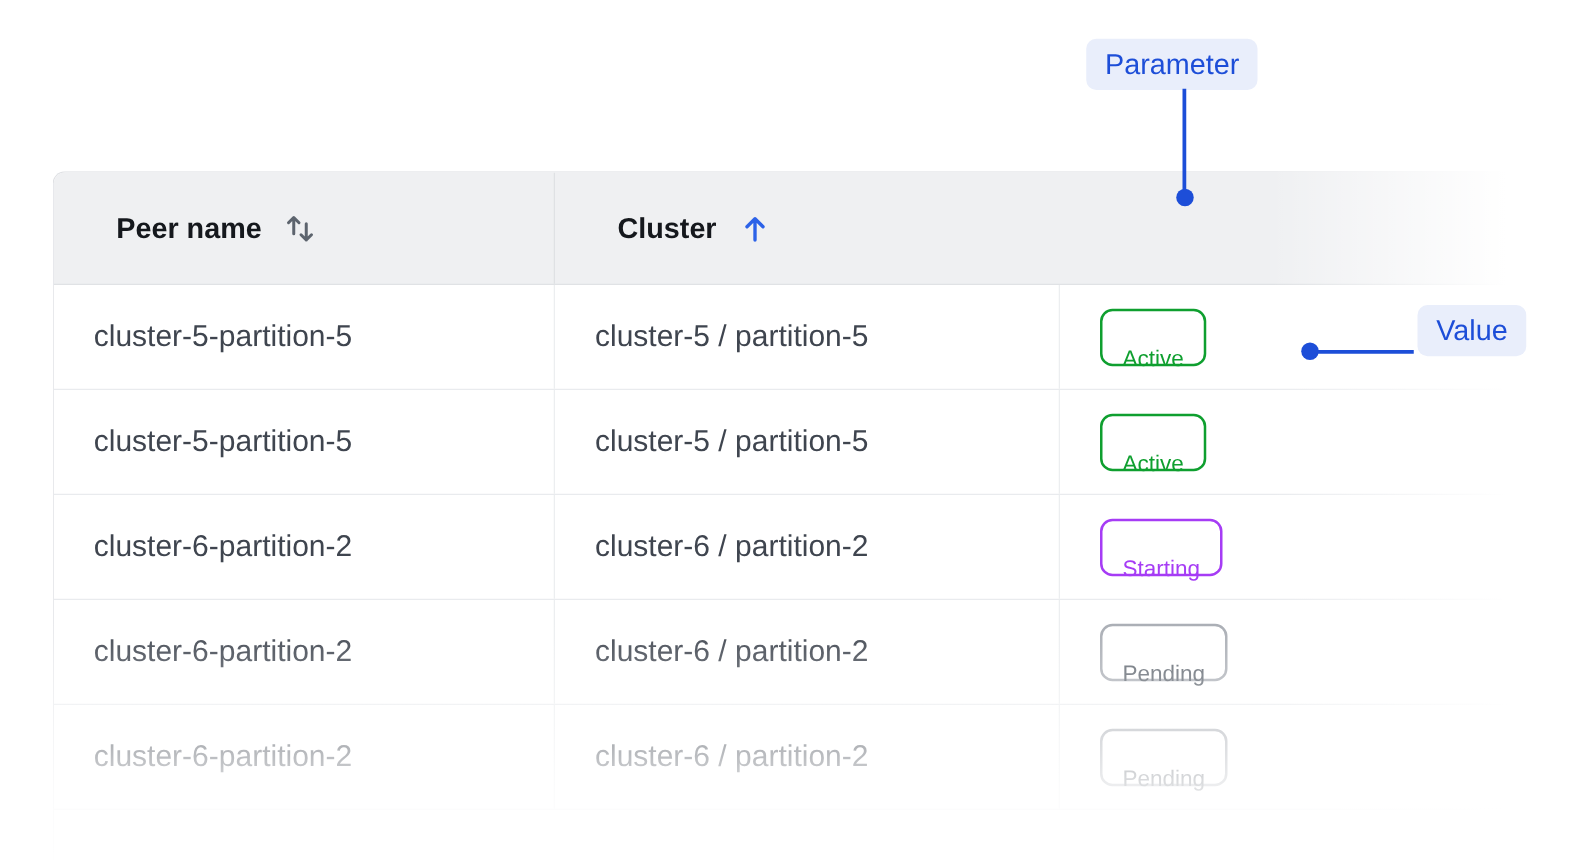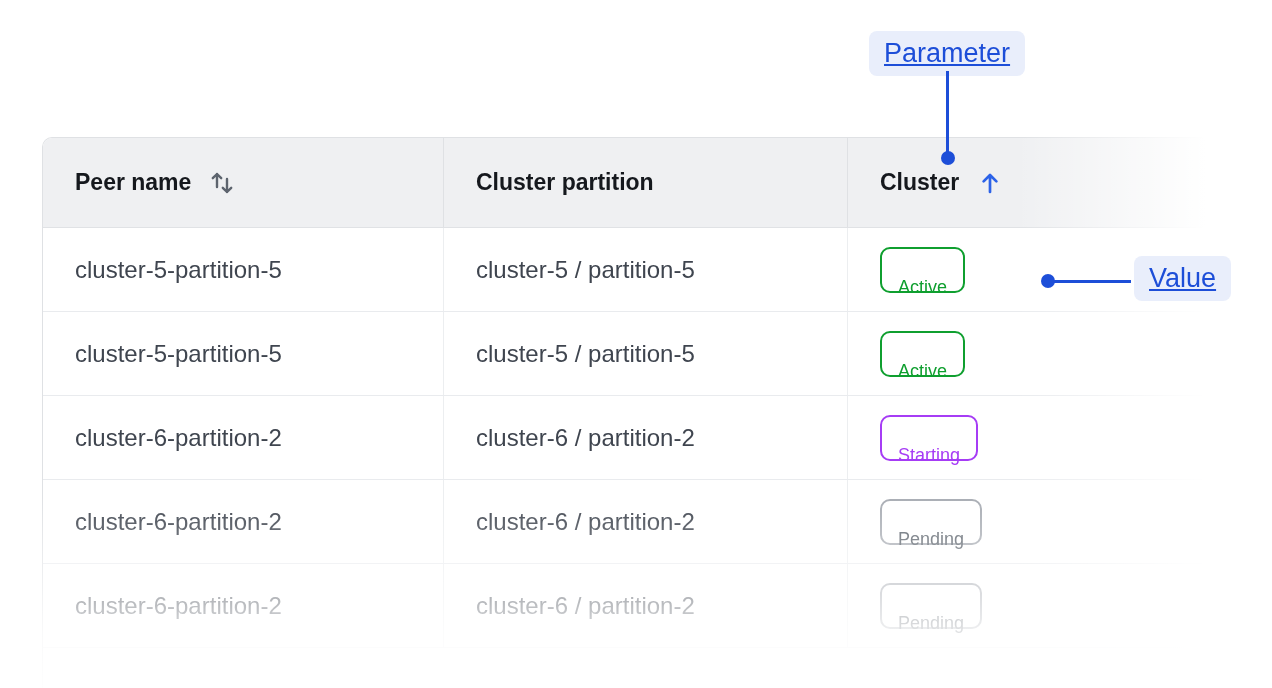--- a/index.html
+++ b/index.html
@@ -31,21 +31,21 @@
   }
   .thead {
     display: flex;
     height: 90px;
     background: #eff0f2;
     border-bottom: 1px solid #e0e2e5;
   }
   .th {
     display: flex;
     align-items: center;
-    padding-left: 32px;
+    padding-left: 50px;
     font-size: 23px;
     font-weight: 700;
     color: #15181d;
     cursor: pointer;
   }
   .th .sort-glyph { margin-left: 17px; display: inline-flex; }
   .col1 { width: 401px; }
   .col2 { width: 404px; }
   .col3 { flex: 1; }
   .thead .col1, .thead .col2 { border-right: 1px solid #dfe1e4; }
@@ -118,23 +118,22 @@
   }
 
   
   .annotation { position: absolute; z-index: 10; }
   .callout-pill {
     display: inline-block;
     padding: 7px 15px;
     border-radius: 8px;
     background: var(--pill-bg, #e9eefb);
     color: var(--blue, #1d4ed8);
-    font-size: 27px;
+    font-size: 23px;
     font-weight: 500;
-    text-decoration: underline;
   }
   .connector-v {
     position: absolute;
     left: 946px;
     top: 71px;
     width: 3px;
     height: 81px;
     background: var(--blue, #1d4ed8);
     z-index: 10;
   }
@@ -151,41 +150,38 @@
     position: absolute;
     width: 14px;
     height: 14px;
     border-radius: 50%;
     background: var(--blue, #1d4ed8);
     z-index: 10;
   }
   .dot-parameter { left: 941px; top: 151px; }
   .dot-value    { left: 1041px; top: 274px; }
   .pill-parameter { left: 869px; top: 31px; }
-  .pill-value     { left: 1134px; top: 256px; }
+  .pill-value     { left: 1134px; top: 244px; }
 </style>
 </head>
 <body>
 
 <div class="stage">
 
   <div class="table-card">
     <div class="thead">
       <div class="th col1">
         <span>Peer name</span>
         <span class="sort-glyph">
           <svg width="28" height="28" viewBox="0 0 28 28" fill="none">
             <path d="M9 18 L9 5 M4.8 9.2 L9 5 L13.2 9.2" stroke="#5d646e" stroke-width="2.4" stroke-linecap="round" stroke-linejoin="round"></path>
             <path d="M19 10 L19 23 M14.8 18.8 L19 23 L23.2 18.8" stroke="#5d646e" stroke-width="2.4" stroke-linecap="round" stroke-linejoin="round"></path>
           </svg>
         </span>
       </div>
-      <div class="th col2">
-        <span>Cluster partition</span>
-      </div>
       <div class="th col3">
         <span>Cluster</span>
         <span class="sort-glyph">
           <svg width="28" height="28" viewBox="0 0 28 28" fill="none">
             <path d="M14 23 L14 6 M7.6 12.4 L14 6 L20.4 12.4" stroke="#2c62e8" stroke-width="2.7" stroke-linecap="round" stroke-linejoin="round"></path>
           </svg>
         </span>
       </div>
     </div>
 

